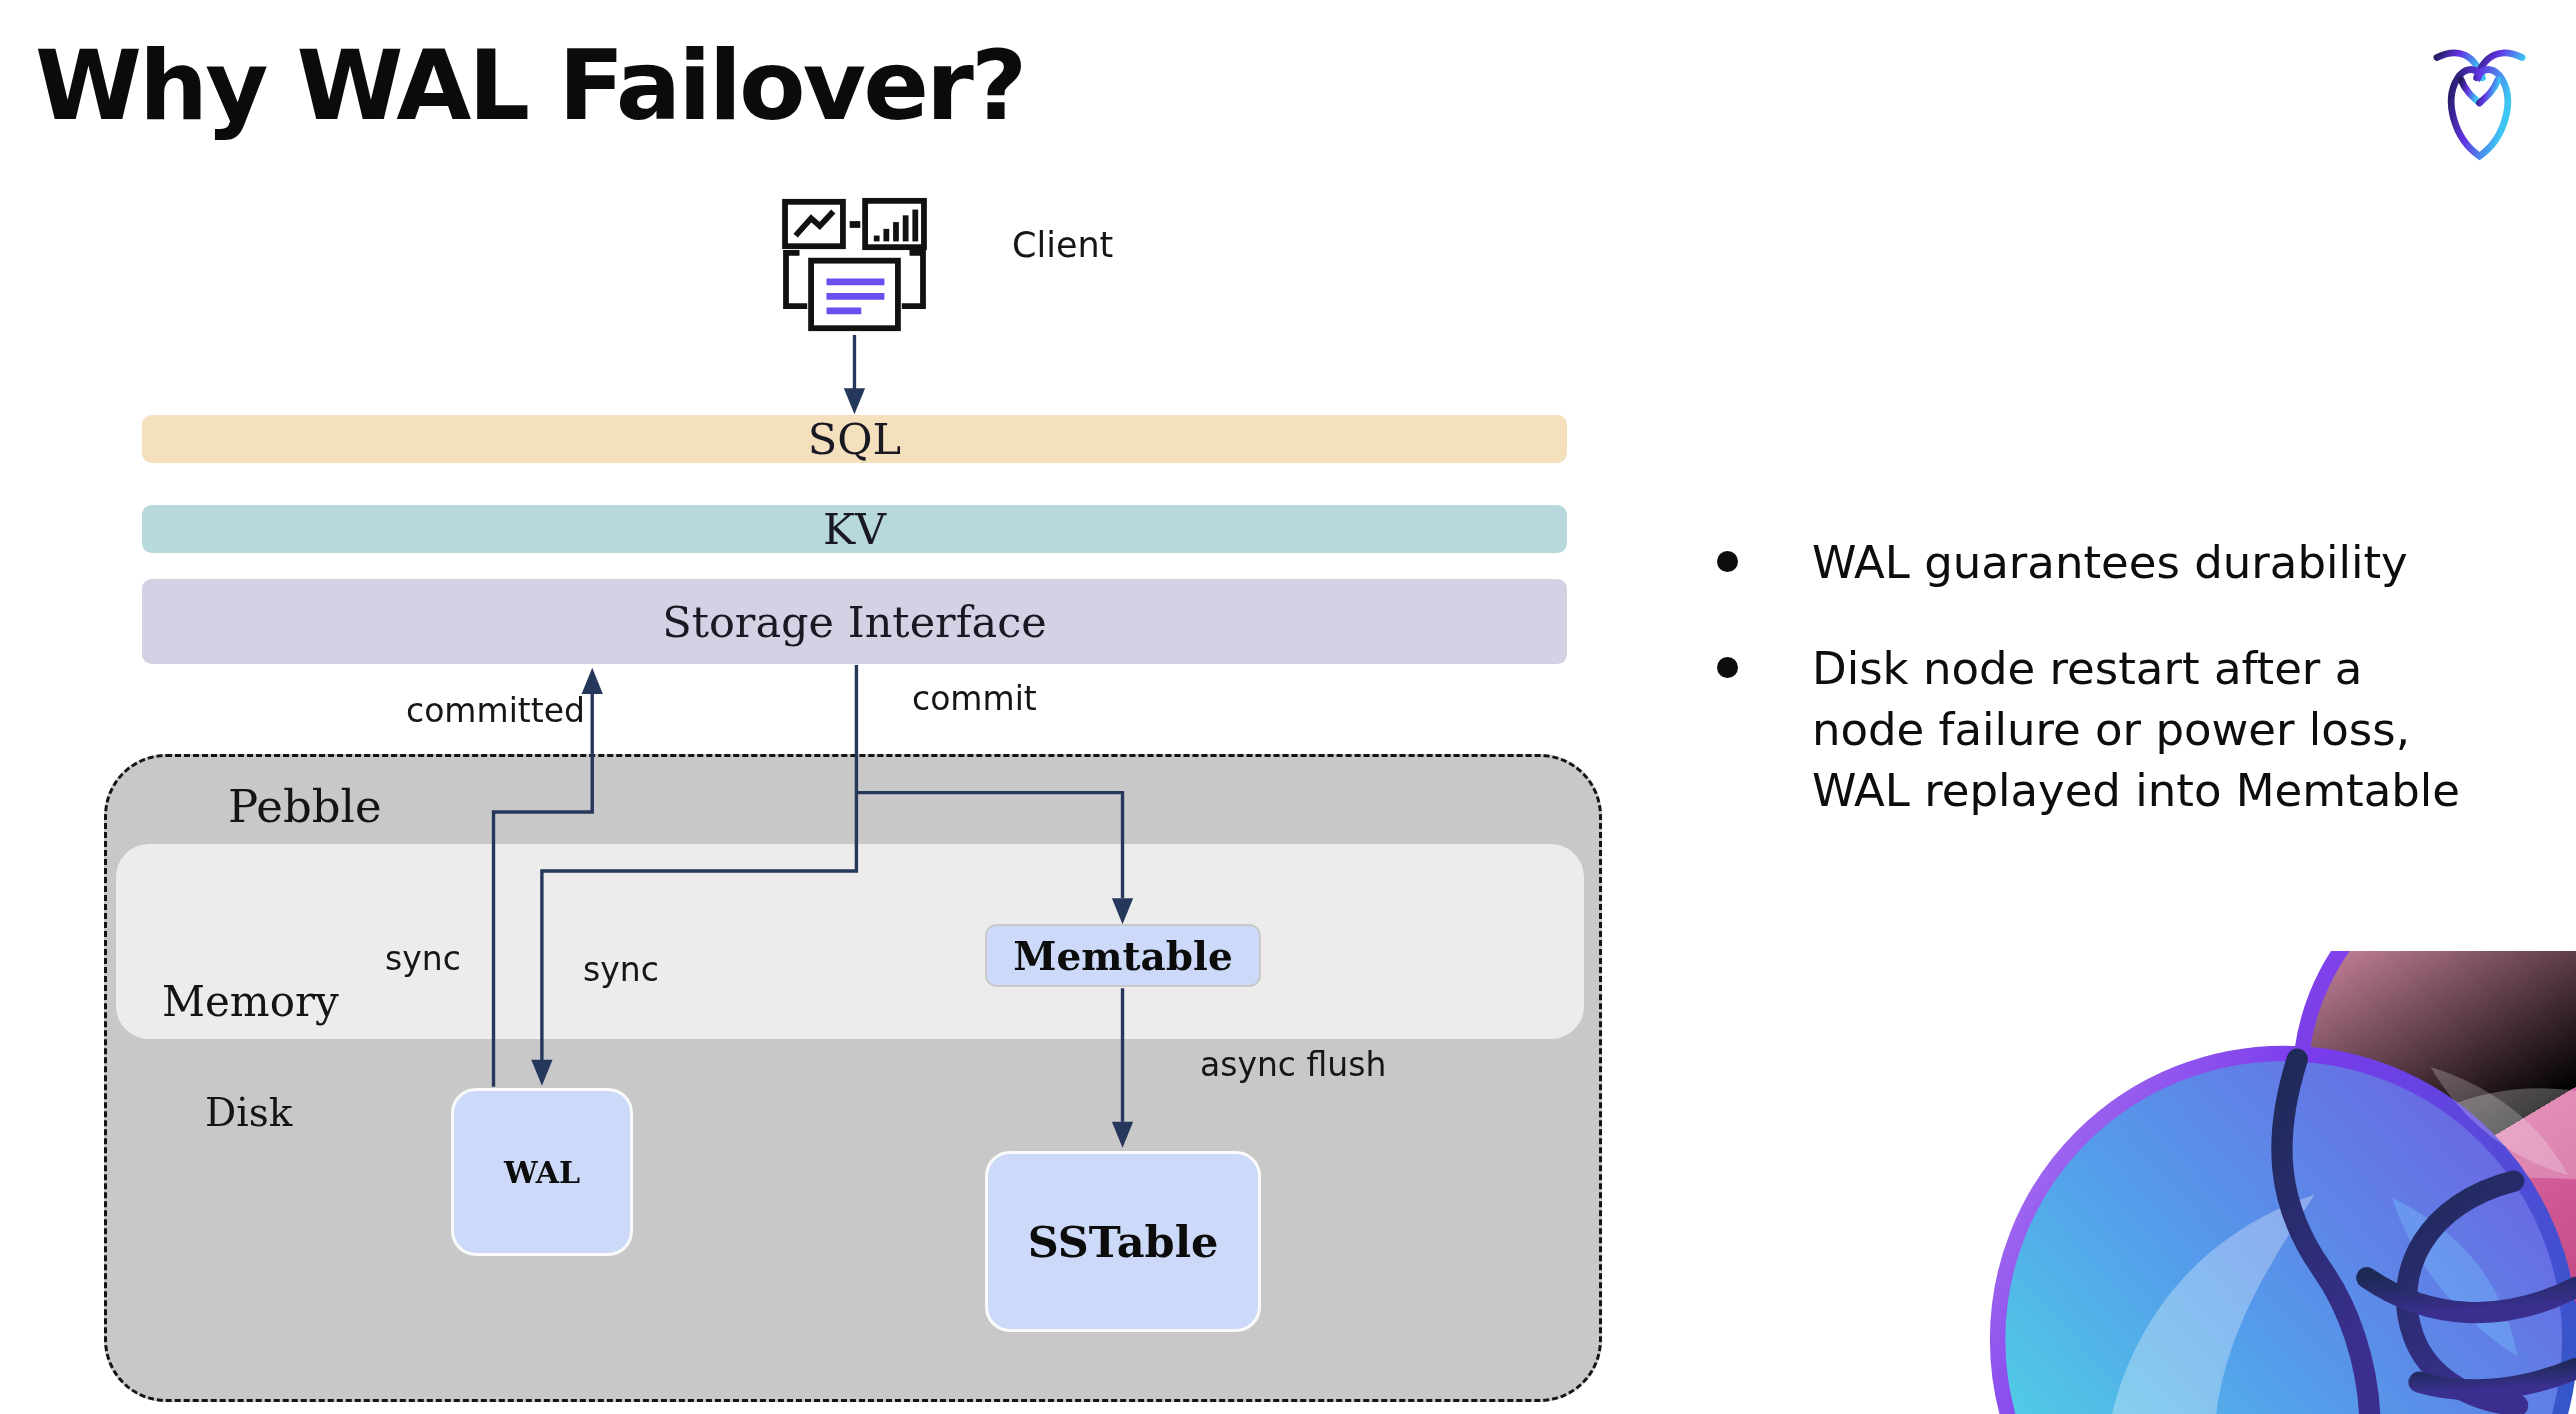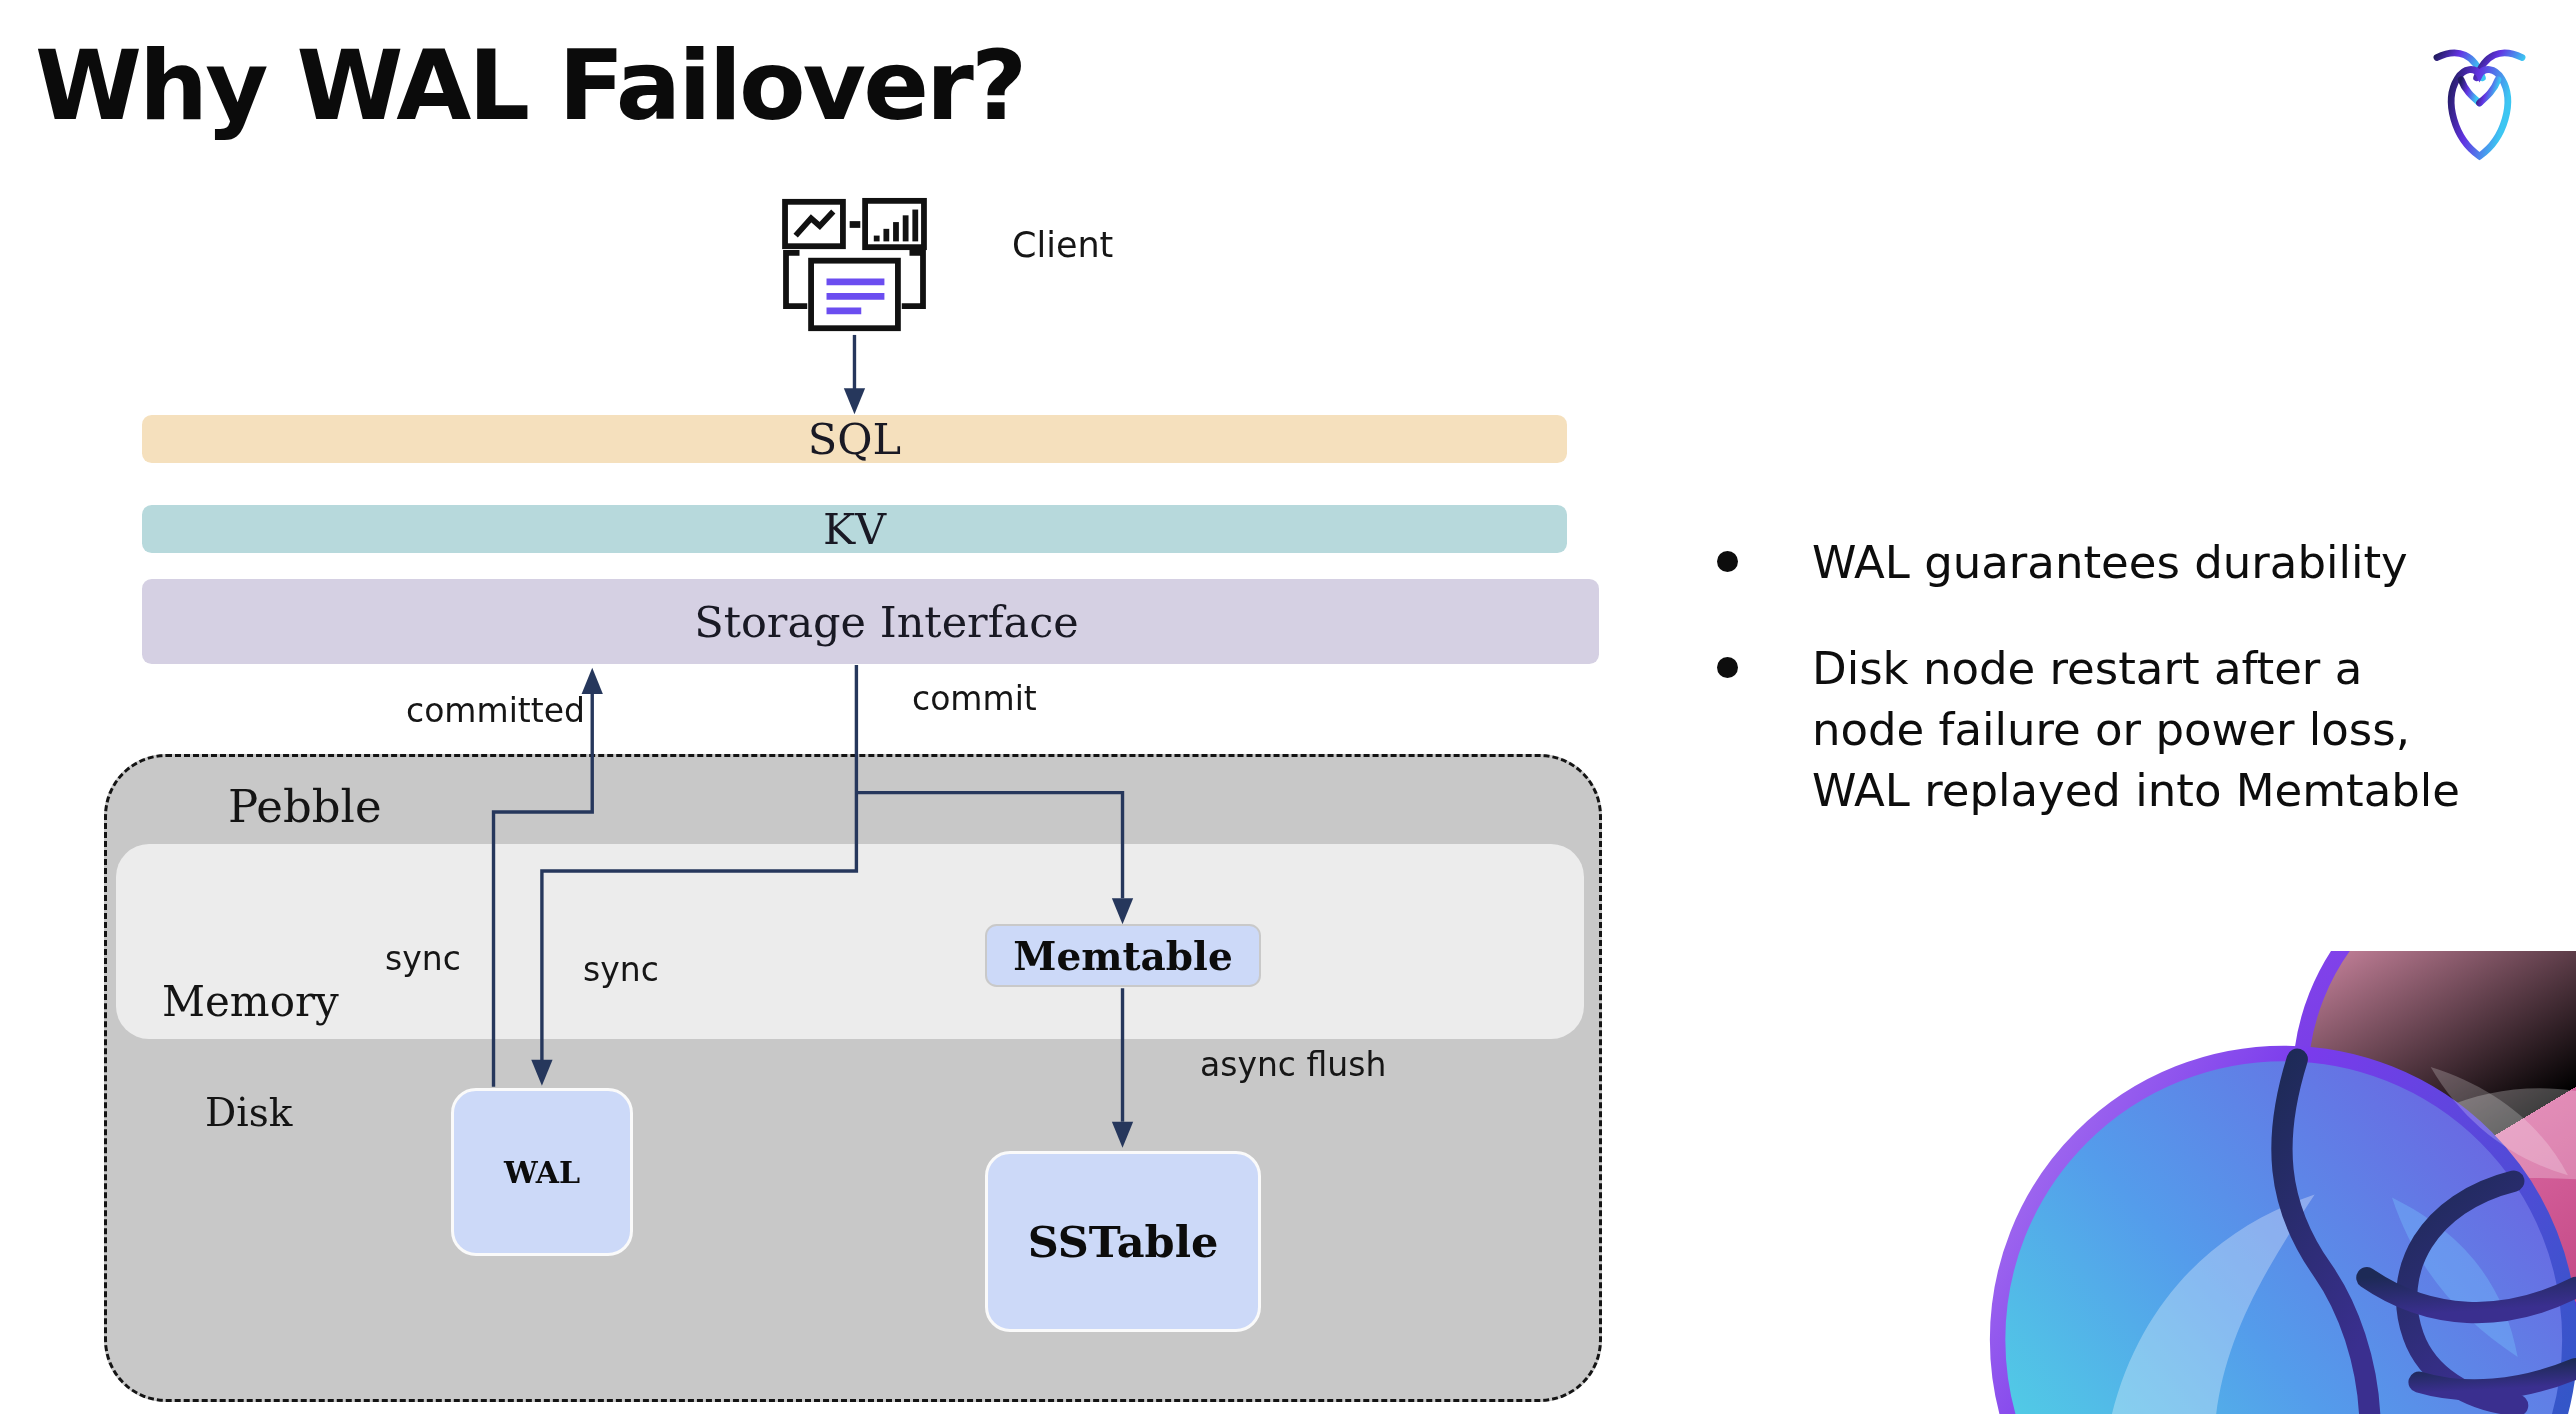--- a/index.html
+++ b/index.html
@@ -16,21 +16,21 @@
   
   .client-icon{position:absolute;left:780px;top:197px;}
   .client-label{position:absolute;left:1012px;top:225px;font-size:35px;color:#161616;}
 
   
   .bar{position:absolute;left:142px;width:1425px;border-radius:9.7px;
        display:flex;align-items:center;justify-content:center;
        font-family:"DejaVu Serif",serif;font-size:43px;color:#191924;}
   .bar-sql{top:415px;height:48px;background:#f5e0bd;}
   .bar-kv{top:505px;height:48px;background:#b7d9dc;}
-  .bar-storage{top:579px;height:85px;background:#d5d0e3;padding-left:32px;}
+  .bar-storage{top:579px;height:85px;background:#d5d0e3;}
 
   
   .pebble{position:absolute;left:104px;top:754px;width:1498px;height:648px;
           background:#c8c8c8;border:3.9px dashed #141414;border-radius:62px;box-sizing:border-box;}
   .memory-band{position:absolute;left:116px;top:844px;width:1468px;height:195px;
                background:#ececec;border-radius:33px;}
   .zone-label{position:absolute;font-family:"DejaVu Serif",serif;color:#141414;}
   .lbl-pebble{left:228px;top:780px;font-size:45px;}
   .lbl-memory{left:162px;top:977px;font-size:42px;}
   .lbl-disk{left:205px;top:1090px;font-size:39px;}

